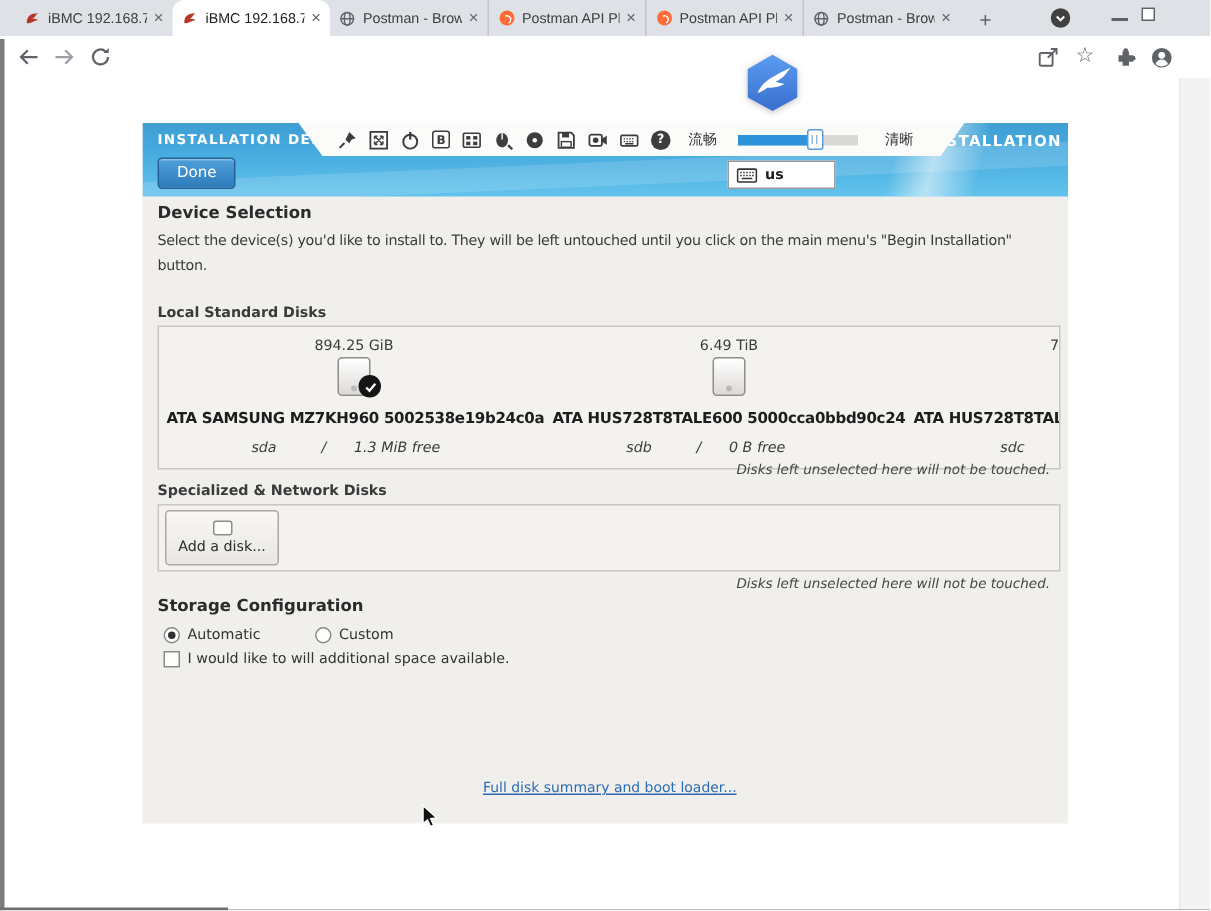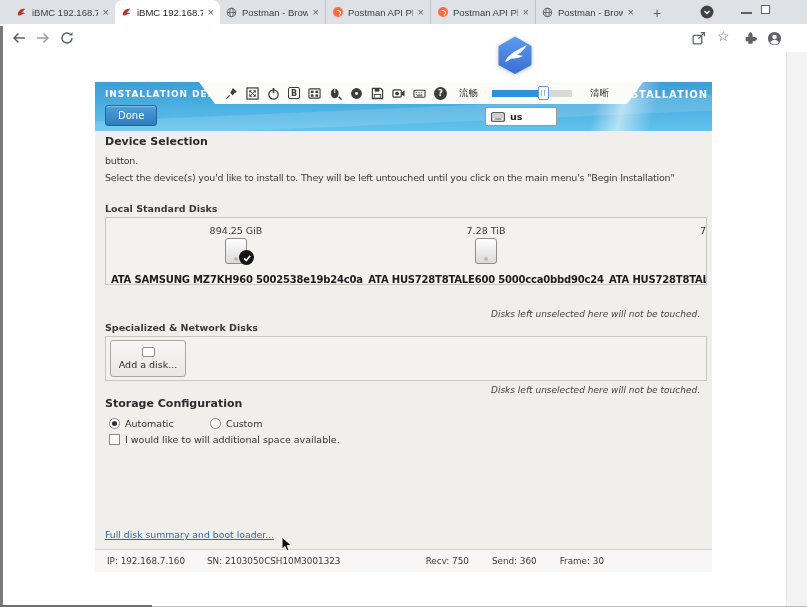--- a/index.html
+++ b/index.html
@@ -77,21 +77,21 @@
           box-shadow:3px 0 0 #9ab6d8;}
   
   .usbox{position:absolute;left:390px;top:25px;width:72px;height:19px;background:#fff;border:1px solid #9a9a9a;
          box-sizing:border-box;display:flex;align-items:center;gap:5px;padding:0 5px;z-index:6;}
   .usbox-label{font-size:9.5px;font-weight:600;color:#1d1d1d;}
   
   .sec-h{position:absolute;left:10px;font-size:11px;font-weight:bold;color:#2b2b2b;}
   .desc{position:absolute;left:10px;top:70px;font-size:9.5px;letter-spacing:-.2px;color:#3a3a3a;line-height:17px;white-space:nowrap;}
   .lbl{position:absolute;left:10px;font-size:9.5px;font-weight:bold;color:#3a3a3a;}
   .panel{position:absolute;left:10px;width:602px;box-sizing:border-box;border:1px solid #c8c6c2;background:#f4f2ef;overflow:hidden;}
-  .panel-disks{top:135px;height:68px;}
+  .panel-disks{top:135px;height:96px;}
   .disk{position:absolute;top:0;height:100%;}
   .disk1{left:5px;width:250px;}.disk2{left:255px;width:250px;}
   .disk3{left:503px;width:99px;overflow:hidden;}
   .dsize{margin-top:7px;font-size:9.5px;color:#3c3c3c;text-align:center;}
   .disk3 .dsize{text-align:right;padding-right:2px;}
   .dicon-wrap{height:30px;display:flex;justify-content:center;align-items:center;}
   .dicon{position:relative;width:22px;height:26px;border:1px solid #8f8d8a;border-radius:3px;box-sizing:border-box;
          background:linear-gradient(#ffffff,#dcdad7);}
   .dicon::after{content:'';position:absolute;left:8px;bottom:2px;width:4px;height:4px;border-radius:50%;background:#bdbbb8;}
   .dbadge{position:absolute;right:-8px;bottom:-2px;width:15px;height:15px;border-radius:50%;background:#151515;
@@ -111,21 +111,21 @@
   .addbtn-label{font-size:9.5px;color:#2b2b2b;}
   .optrow{position:absolute;left:14px;top:336px;display:flex;align-items:center;}
   .opt{display:flex;align-items:flex-start;gap:5px;font-size:9.5px;color:#333;}
   .opt1{width:101px;}
   .radio{width:11px;height:11px;border:1px solid #8a8a8a;border-radius:50%;background:#fdfdfc;box-sizing:border-box;
          display:flex;align-items:center;justify-content:center;flex:none;}
   .radio.sel::after{content:'';width:5px;height:5px;border-radius:50%;background:#2f2f2f;}
   .checkrow{position:absolute;left:14px;top:352px;display:flex;align-items:center;gap:5px;font-size:9.5px;color:#333;}
   .checkbox{width:11px;height:11px;border:1px solid #8a8a8a;background:#fdfdfc;box-sizing:border-box;flex:none;}
   .foot{position:absolute;left:0;right:0;top:438px;height:29px;display:flex;align-items:center;
-        padding:0 4px 0 10px;box-sizing:border-box;}
+        padding:0 4px 0 10px;box-sizing:border-box;flex-direction:column;}
   .link{color:#2a6cb3;text-decoration:underline;font-size:9.3px;}
   .foot-right{margin-left:auto;display:flex;align-items:center;gap:7px;font-size:8.8px;color:#3a3a3a;}
   .foot-right .link{font-size:8.8px;}
   
   .kvm-status{position:absolute;left:95px;top:497px;width:617px;height:23px;background:#f8f7f6;
         border-top:1px solid #d2d0cd;box-sizing:border-box;display:flex;align-items:center;
         font-family:"DejaVu Sans",sans-serif;font-size:8.8px;color:#3c3c3c;padding-left:12px;}
   .sb-sn{margin-left:22px;}
   .sb-right{margin-left:auto;display:flex;gap:23px;margin-right:108px;}
   .cursor{position:absolute;left:281px;top:484px;z-index:9;}
@@ -327,22 +327,22 @@
       <div class="usbox">
         <span><svg width="14" height="10" viewBox="0 0 14 10">
               <rect x=".7" y=".7" width="12.6" height="8.6" rx="1" fill="none" stroke="#333" stroke-width="1.1"></rect>
               <path d="M2.5 3h1M4.5 3h1M6.5 3h1M8.5 3h1M10.5 3h1M2.5 5h1M4.5 5h1M6.5 5h1M8.5 5h1M10.5 5h1M3.5 7h7" stroke="#333" stroke-width=".9"></path>
             </svg></span>
         <span class="usbox-label">us</span>
       </div>
 
       <div class="sec-h" style="top:53px;">Device Selection</div>
       <div class="desc">
+        <div>Select the device(s) you'd like to install to.  They will be left untouched until you click on the main menu's "Begin Installation"</div>
         <div>button.</div>
-        <div>Select the device(s) you'd like to install to.  They will be left untouched until you click on the main menu's "Begin Installation"</div>
       </div>
 
       <div class="lbl" style="top:121px;">Local Standard Disks</div>
 
       <div class="panel panel-disks">
         <div class="disk disk1">
           <div class="dsize">894.25 GiB</div>
           <div class="dicon-wrap">
               <span class="dicon">
                 <span class="dbadge">
@@ -353,21 +353,21 @@
               </span>
             </div>
           <div class="dname">ATA SAMSUNG MZ7KH960 5002538e19b24c0a</div>
           <div class="drow">
             <span class="ddev">sda</span>
             <span class="dsep">/</span>
             <span class="dfree">1.3 MiB free</span>
           </div>
         </div>
         <div class="disk disk2">
-          <div class="dsize">7.28 TiB</div>
+          <div class="dsize">6.49 TiB</div>
           <div class="dicon-wrap">
               <span class="dicon"></span>
             </div>
           <div class="dname">ATA HUS728T8TALE600 5000cca0bbd90c24</div>
           <div class="drow">
             <span class="ddev">sdb</span>
             <span class="dsep">/</span>
             <span class="dfree">0 B free</span>
           </div>
         </div>
@@ -412,29 +412,20 @@
       <div class="checkrow">
         <span class="checkbox"></span>
         <span>I would like to will additional space available.</span>
       </div>
 
       <div class="foot">
         <span class="link">Full disk summary and boot loader...</span>
       </div>
     </div>
 
-    <div class="kvm-status">
-      <span>IP: 192.168.7.160</span>
-      <span class="sb-sn">SN: 2103050CSH10M3001323</span>
-      <span class="sb-right">
-        <span>Recv: 750</span>
-        <span>Send: 360</span>
-        <span>Frame: 30</span>
-      </span>
-    </div>
 
     <span class="cursor">
       <svg width="12" height="17" viewBox="0 0 12 17">
           <path d="M1 1v12.2l3-2.6 1.9 4.4 2.2-.9-1.9-4.4 4-.4z" fill="#111" stroke="#fff" stroke-width="1"></path>
         </svg>
     </span>
 
     <div class="scroll-strip"></div>
   </div>
 

